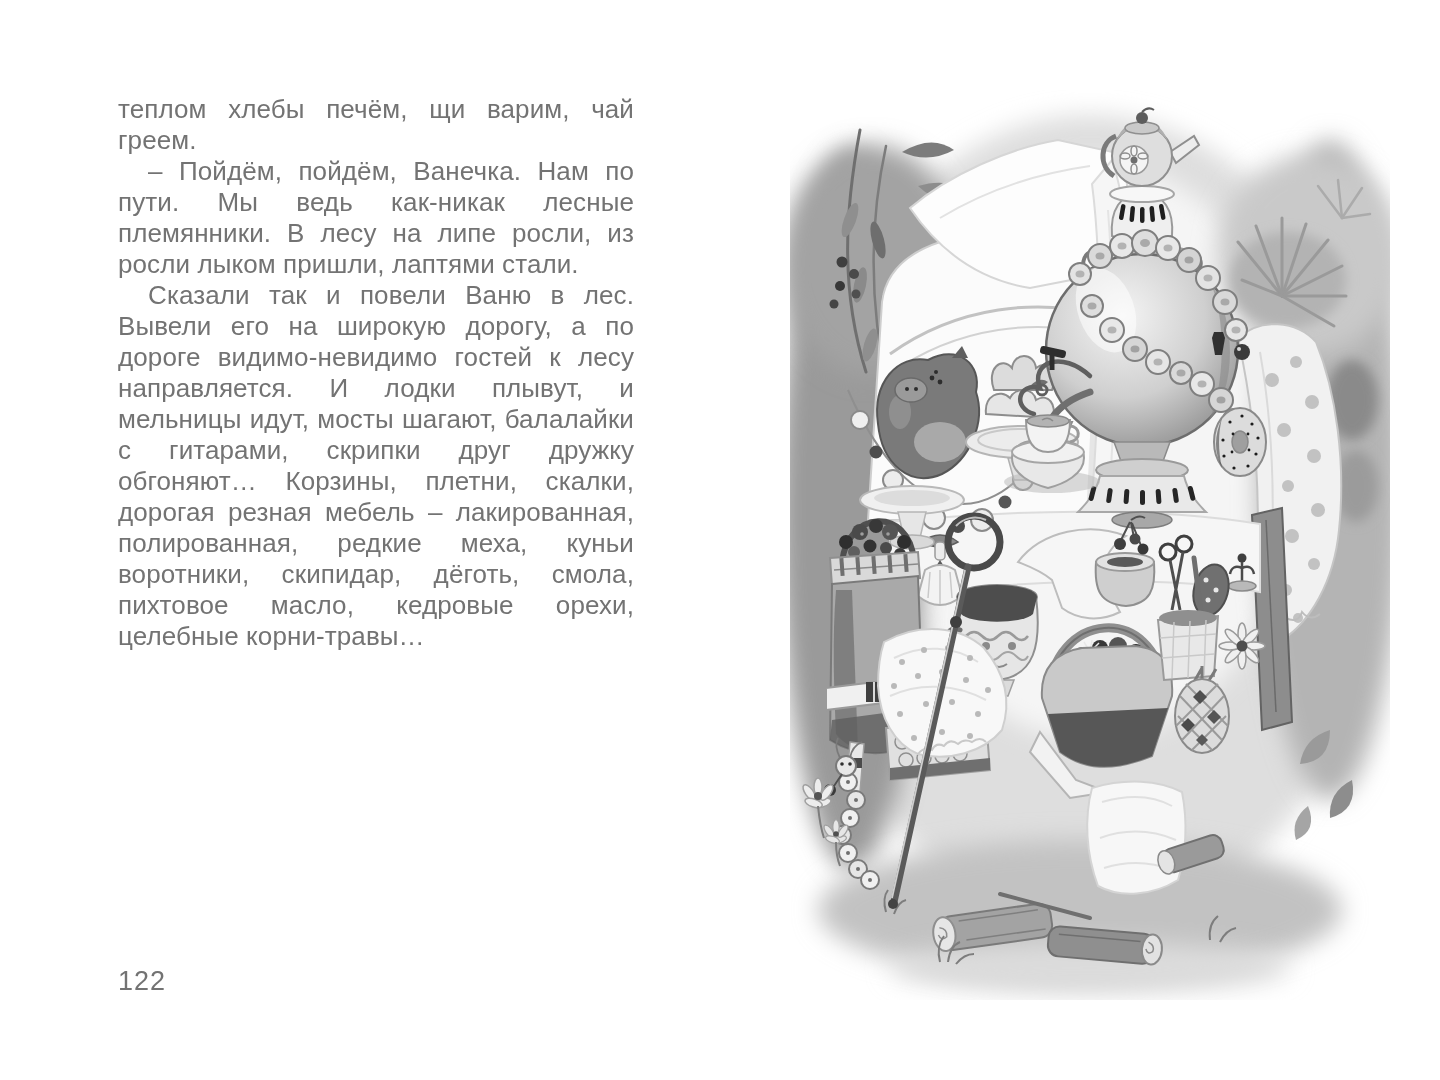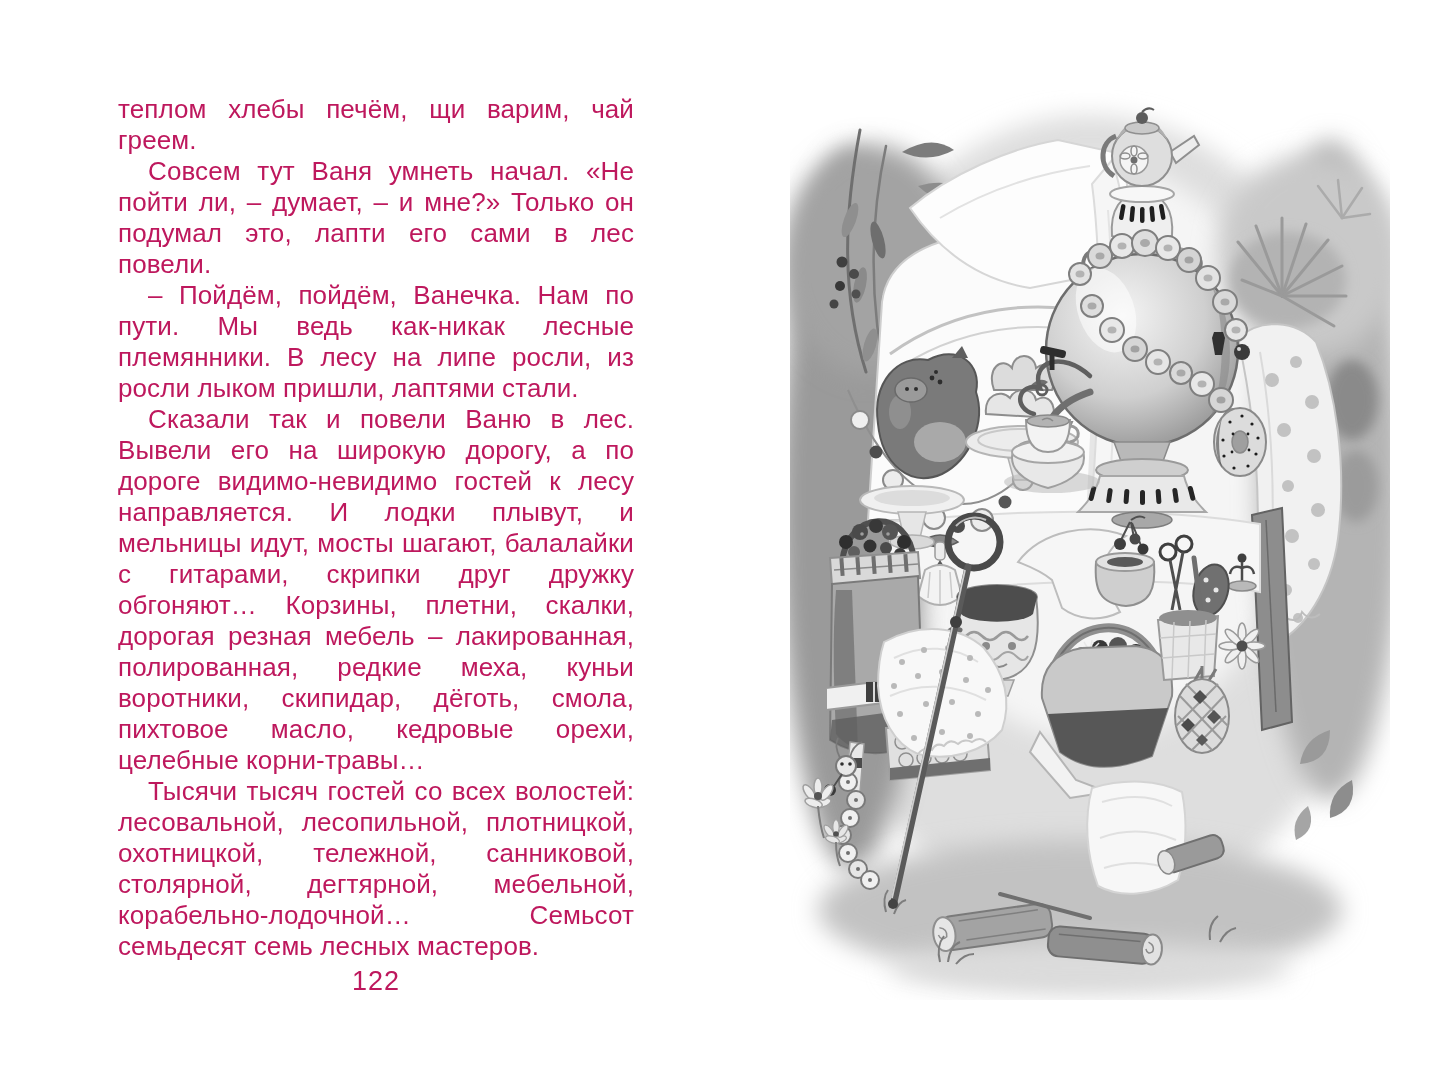--- a/index.html
+++ b/index.html
@@ -1,38 +1,36 @@
 <!DOCTYPE html>
 <html><head>
 <meta charset="utf-8">
 <style>
   html,body{margin:0;padding:0;background:#ffffff;}
   .spread{position:relative;width:1440px;height:1080px;background:#ffffff;overflow:hidden;
-          font-family:"Liberation Sans", sans-serif;color:#be185d;}
+          font-family:"Liberation Sans", sans-serif;color:#737373;}
   .text-col{position:absolute;left:118px;top:94px;width:516px;font-size:26px;line-height:31px;
             text-align:justify;letter-spacing:.1px;}
   .text-col p{margin:0;text-indent:30px;}
   .text-col p.first{text-indent:0;}
-  .page-number{position:absolute;left:118px;top:966px;width:516px;text-align:center;
+  .page-number{position:absolute;left:118px;top:966px;width:516px;text-align:left;
                font-size:27px;letter-spacing:1px;}
   .illustration{position:absolute;left:790px;top:90px;width:600px;height:910px;margin:0;}
   svg{display:block;}
 </style>
 </head>
 <body>
 
 <div class="spread">
 
   <main>
     <div class="text-col">
       <p class="first">теплом хлебы печём, щи варим, чай греем.</p>
-      <p>Совсем тут Ваня умнеть начал. «Не пойти ли, – думает, – и мне?» Только он подумал это, лапти его сами в лес повели.</p>
       <p>– Пойдём, пойдём, Ванечка. Нам по пути. Мы ведь как-никак лесные племянники. В лесу на липе росли, из росли лыком пришли, лаптями стали.</p>
       <p>Сказали так и повели Ваню в лес. Вывели его на широкую дорогу, а по дороге видимо-невидимо гостей к лесу направляется. И лодки плывут, и мельницы идут, мосты шагают, балалайки с гитарами, скрипки друг дружку обгоняют… Корзины, плетни, скалки, дорогая резная мебель – лакированная, полированная, редкие меха, куньи воротники, скипидар, дёготь, смола, пихтовое масло, кедровые орехи, целебные корни-травы…</p>
-      <p>Тысячи тысяч гостей со всех волостей: лесовальной, лесопильной, плотницкой, охотницкой, тележной, санниковой, столярной, дегтярной, мебельной, корабельно-лодочной… Семьсот семьдесят семь лесных мастеров.</p>
     </div>
     <div class="page-number">122</div>
   </main>
 
   <figure class="illustration">
   <svg width="600" height="910" viewBox="0 0 600 910" xmlns="http://www.w3.org/2000/svg">
     <defs>
       <filter id="wash" x="-40%" y="-40%" width="180%" height="180%">
             <feGaussianBlur stdDeviation="12"></feGaussianBlur>
           </filter>

